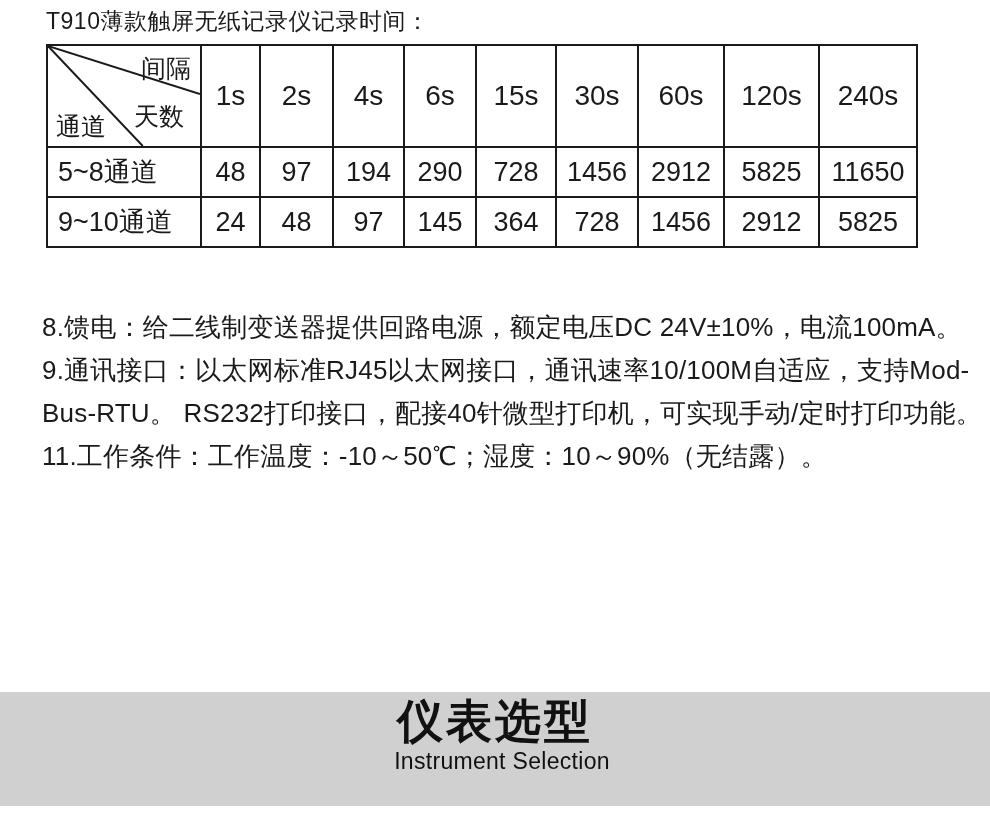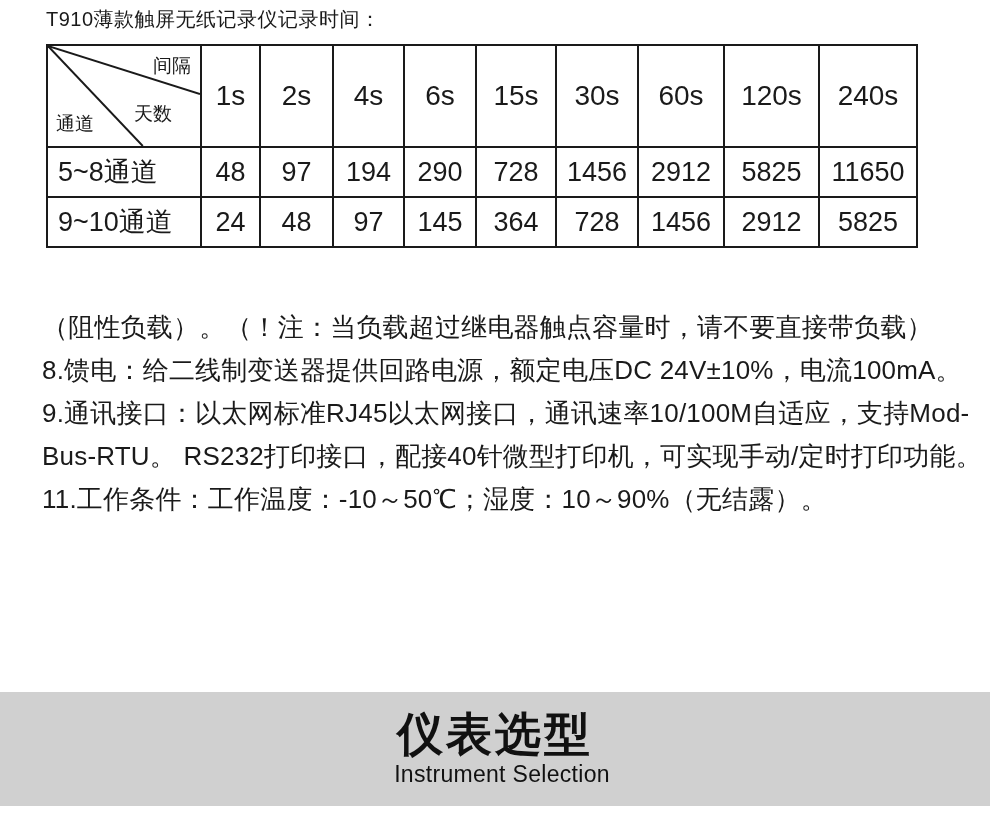--- a/index.html
+++ b/index.html
@@ -7,21 +7,21 @@
     width: 990px; height: 826px;
     background: #ffffff;
     font-family: "Liberation Sans", sans-serif;
     color: #1a1a1a;
     position: relative;
     overflow: hidden;
   }
   .page-title {
     position: absolute;
     left: 46px; top: 6px;
-    font-size: 20px;
+    font-size: 23px;
     letter-spacing: 0.5px;
     white-space: nowrap;
   }
   table.rec-table {
     position: absolute;
     left: 46px; top: 44px;
     border-collapse: collapse;
     table-layout: fixed;
   }
   table.rec-table td {
@@ -33,42 +33,42 @@
   }
   table.rec-table tr.hdr td { height: 100px; font-size: 28px; }
   table.rec-table tr.data td { height: 48px; }
   table.rec-table td.rowlabel {
     text-align: left;
     padding-left: 10px;
     font-size: 27px;
   }
   td.corner { position: relative; }
   td.corner svg { position: absolute; left: 0; top: 0; width: 100%; height: 100%; display: block; }
-  td.corner .clabel { position: absolute; font-size: 19px; line-height: 1; white-space: nowrap; }
+  td.corner .clabel { position: absolute; font-size: 25px; line-height: 1; white-space: nowrap; }
   .cl-interval { right: 9px; top: 10px; }
   .cl-days     { left: 86px; top: 58px; }
   .cl-channel  { left: 8px;  top: 68px; }
   .specs {
     position: absolute;
     left: 42px; top: 306px;
     width: 930px;
     font-size: 26px;
     line-height: 43px;
     letter-spacing: 0.2px;
     white-space: nowrap;
   }
   .banner {
     position: absolute;
     left: 0; top: 692px;
     width: 990px; height: 114px;
     background: #d0d0d0;
     text-align: center;
   }
   .banner-title {
-    padding-top: 17px;
+    padding-top: 4px;
     font-size: 46px;
     font-weight: 600;
     letter-spacing: 3px;
     line-height: 1.1;
     color: #111111;
   }
   .banner-subtitle {
     font-size: 23px;
     font-weight: 500;
     letter-spacing: 0.3px;
@@ -137,21 +137,20 @@
     <td>364</td>
     <td>728</td>
     <td>1456</td>
     <td>2912</td>
     <td>5825</td>
   </tr>
 </tbody>
   </table>
 
 <div class="specs">
-  <div>（阻性负载）。（！注：当负载超过继电器触点容量时，请不要直接带负载）</div>
   <div>8.馈电：给二线制变送器提供回路电源，额定电压DC 24V±10%，电流100mA。</div>
   <div>9.通讯接口：以太网标准RJ45以太网接口，通讯速率10/100M自适应，支持Mod-</div>
   <div>Bus-RTU。 RS232打印接口，配接40针微型打印机，可实现手动/定时打印功能。</div>
   <div>11.工作条件：工作温度：-10～50℃；湿度：10～90%（无结露）。</div>
 </div>
 
 <div class="banner">
   <div class="banner-title">仪表选型</div>
   <div class="banner-subtitle">Instrument Selection</div>
 </div>

